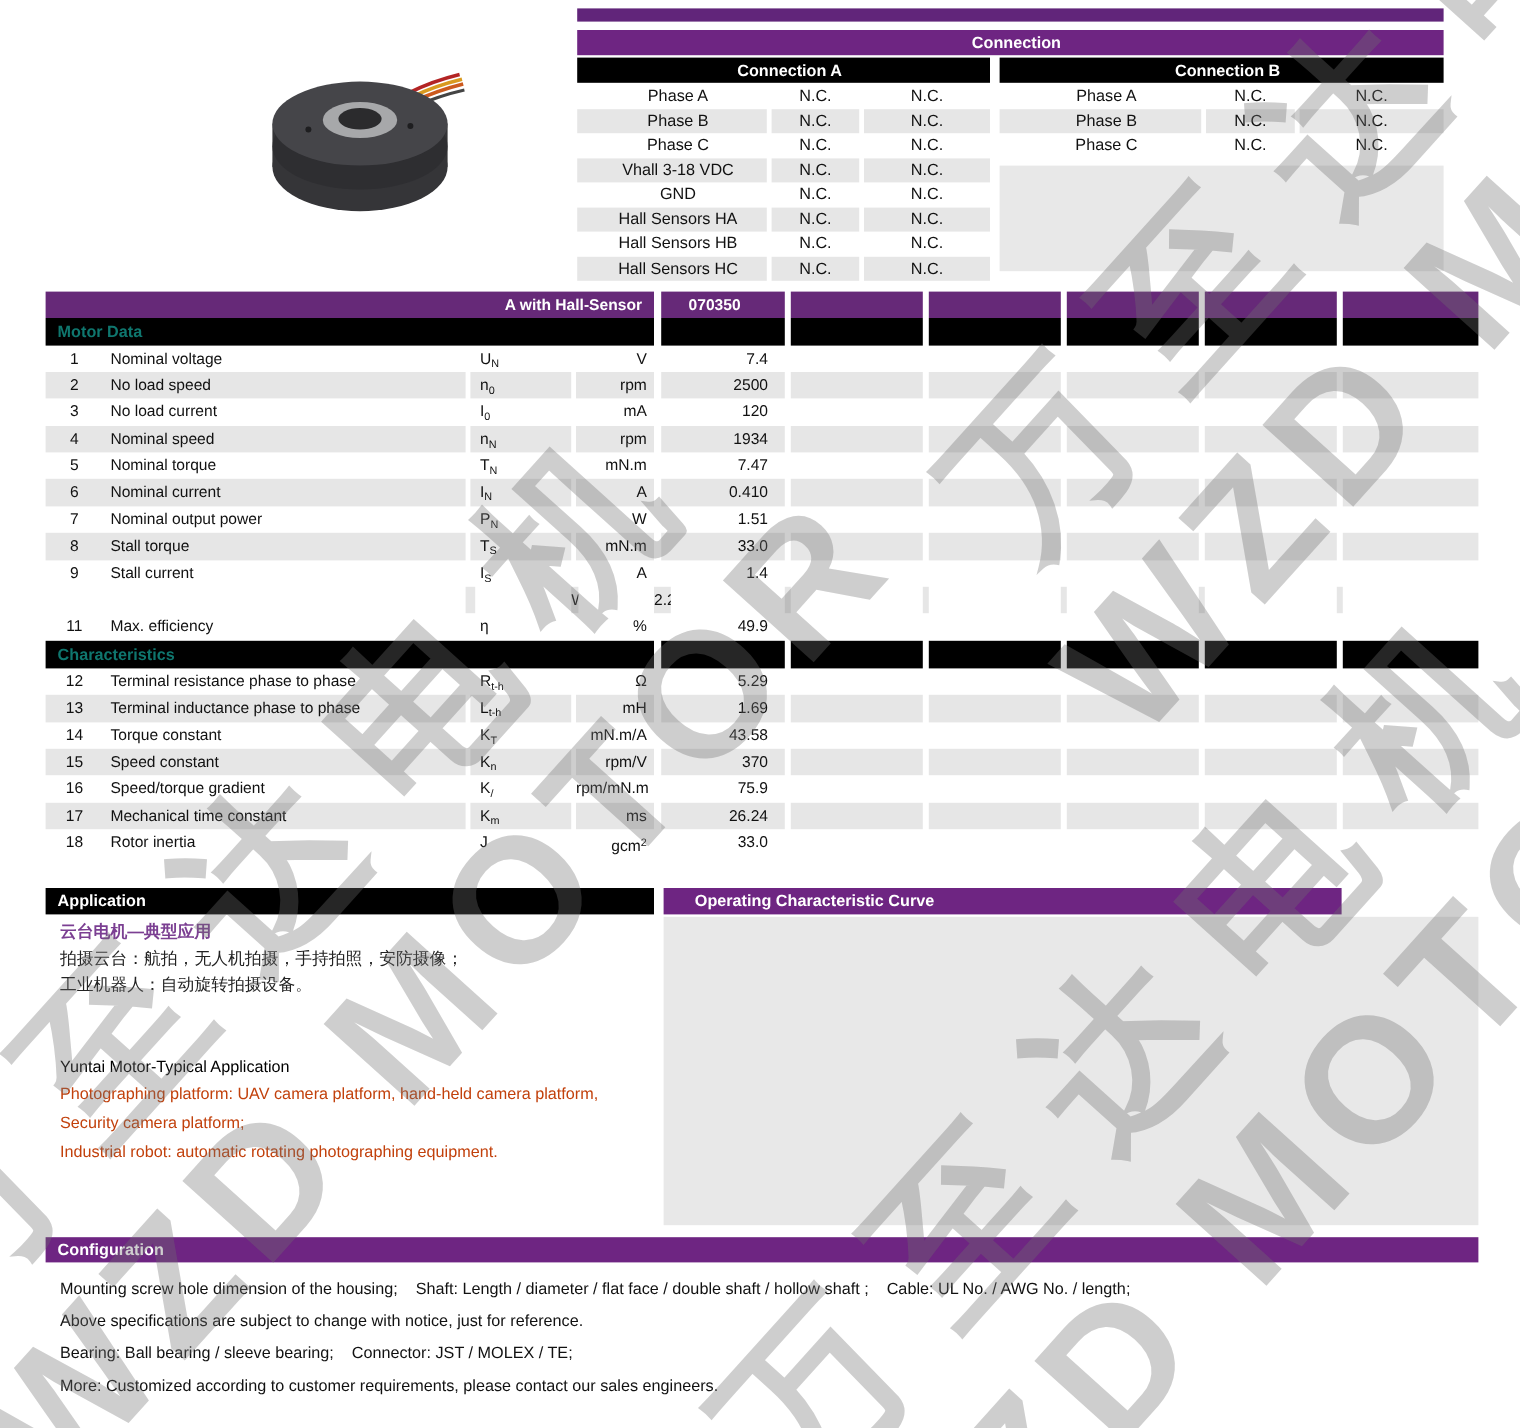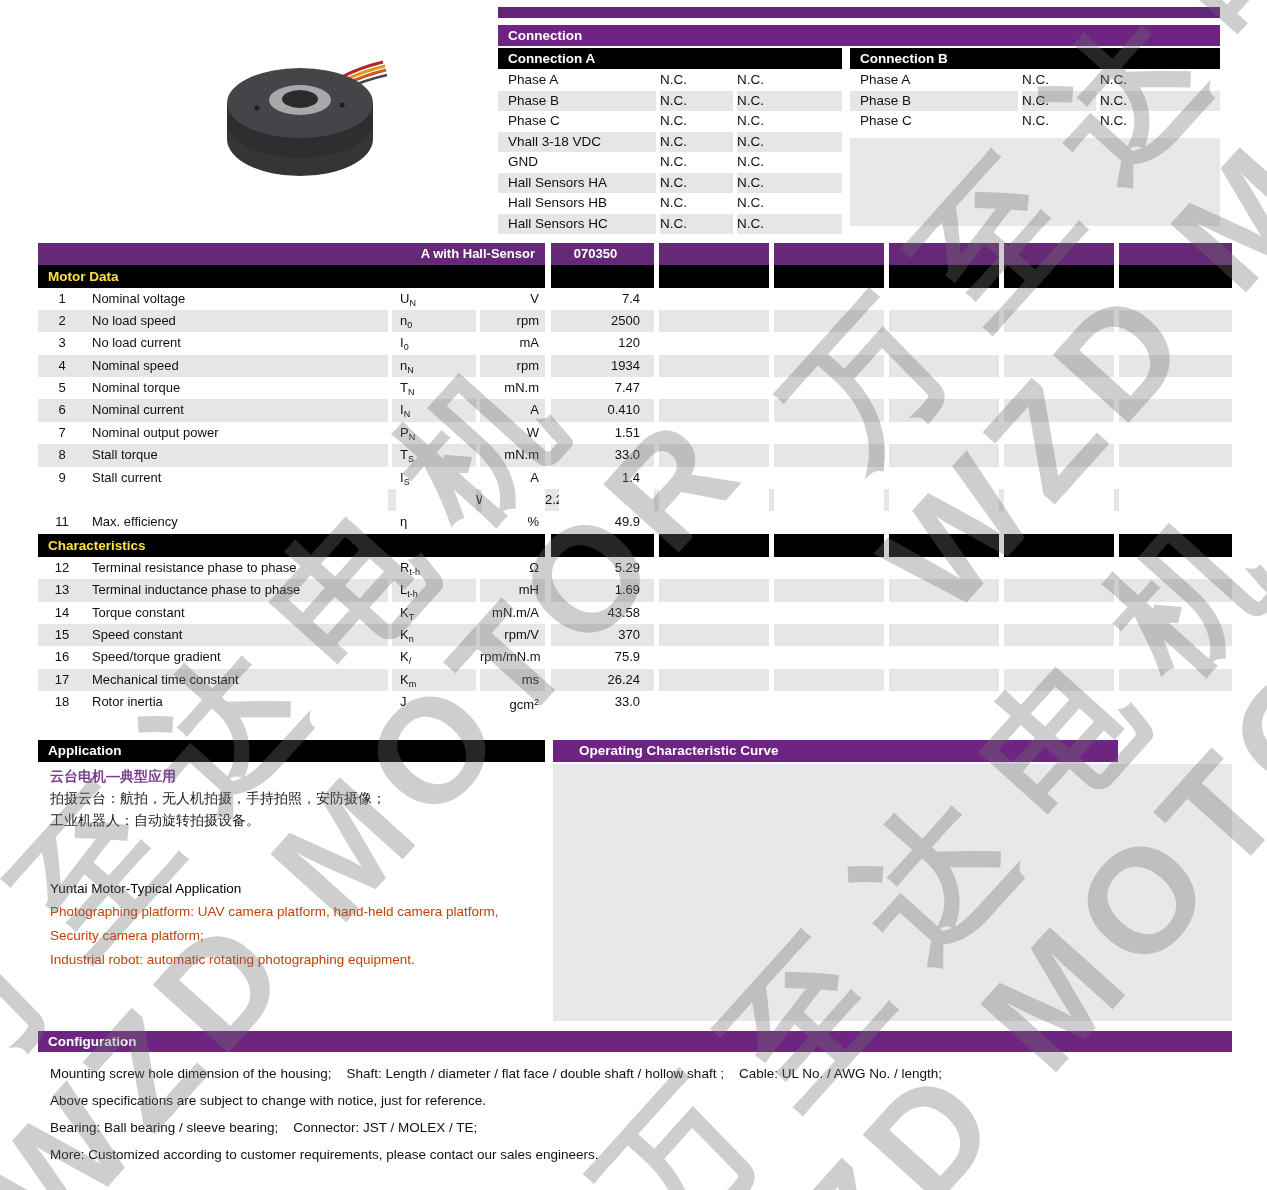--- a/index.html
+++ b/index.html
@@ -13,21 +13,21 @@
   .wm .wm-cn{font-size:148px;letter-spacing:42px;line-height:170px;}
   .wm .wm-en{font-size:148px;letter-spacing:14px;line-height:170px;}
   .wm1{left:300px;top:770px;}
   .wm2{left:1010px;top:920px;}
   .wm3{left:1200px;top:140px;}
 
   
   .motor{position:absolute;left:205px;top:40px;}
 
   
-  .conn{position:absolute;left:498px;top:0;width:722px;}
+  .conn{position:absolute;left:481px;top:0;width:722px;text-align:center;}
   .conn-strip{height:11px;background:#61257a;margin-top:7px;}
   .conn-title{margin-top:7px;height:21px;line-height:21px;background:#6e2582;color:#fff;
               font-weight:700;font-size:13.5px;padding-left:10px;}
   .conn-cols{display:flex;margin-top:2px;}
   .conn-col-a{width:344px;margin-right:8px;}
   .conn-col-b{width:370px;}
   .conn-colhead{height:21px;line-height:21px;background:#000;color:#fff;font-weight:700;
                 font-size:13.5px;padding-left:10px;margin-bottom:1px;}
   .conn-row{display:grid;height:20.5px;line-height:20.5px;font-size:13.5px;}
   .conn-col-a .conn-row{grid-template-columns:158px 4px 73px 4px 105px;}
@@ -35,21 +35,21 @@
   .conn-row .cl{padding-left:10px;}
   .conn-row.st .cc{background:#e6e6e6;}
   .conn-gray{margin-top:6px;height:88px;background:#e8e8e8;}
 
   
   .spec{position:absolute;left:38px;top:243px;width:1194px;z-index:1;}
   .spec-row{display:grid;font-size:13px;
      grid-template-columns:350px 4px 84px 4px 65px 6px 103px 5px 110px 5px 110px 5px 110px 5px 110px 5px 113px;}
   .spec-row.data{height:22.4px;line-height:22.4px;}
   .spec-row.variant{height:21.5px;line-height:21.5px;color:#fff;font-weight:700;}
-  .spec-row.bar{height:23px;line-height:23px;color:#fde047;font-weight:700;font-size:13.5px;}
+  .spec-row.bar{height:23px;line-height:23px;color:#0f766e;font-weight:700;font-size:13.5px;}
   .spec-row .c{height:100%;overflow:hidden;}
   .spec-row .span5{grid-column:1 / span 5;}
   .variant-a .vb{background:#662978;}
   .variant-b .vb{background:#7031a3;}
   .bar .vb{background:#000;}
   .variant .left{text-align:right;padding-right:10px;}
   .variant .val{text-align:center;}
   .bar .left{padding-left:10px;}
   .spec-row.data.st .cc{background:#e6e6e6;}
   .no{display:inline-block;width:48px;text-align:center;}

